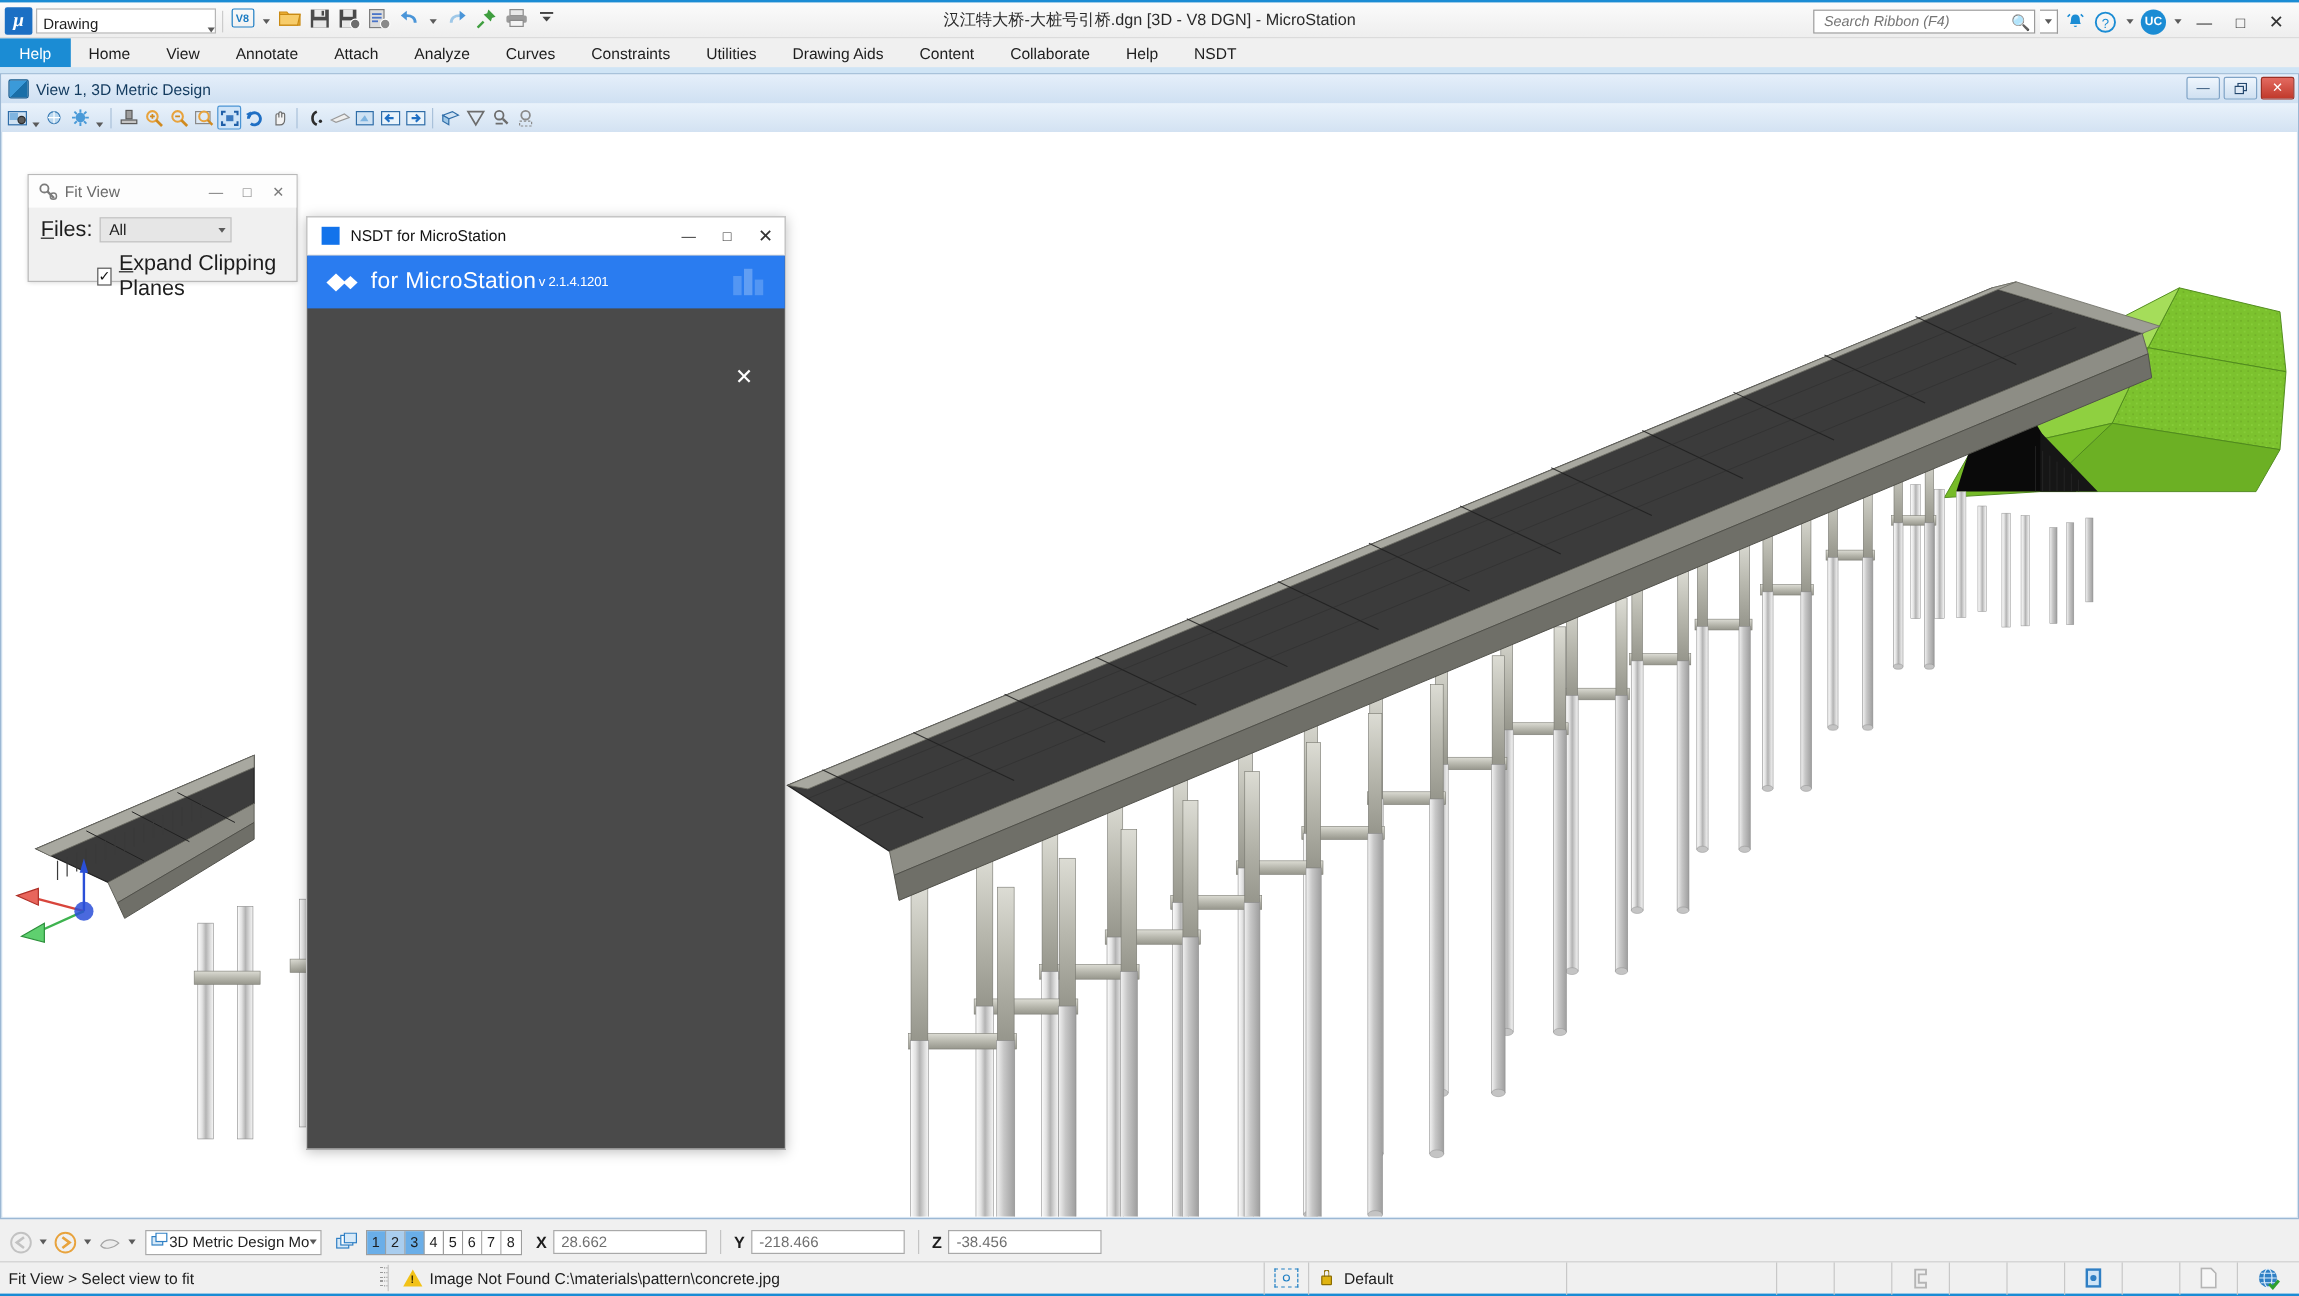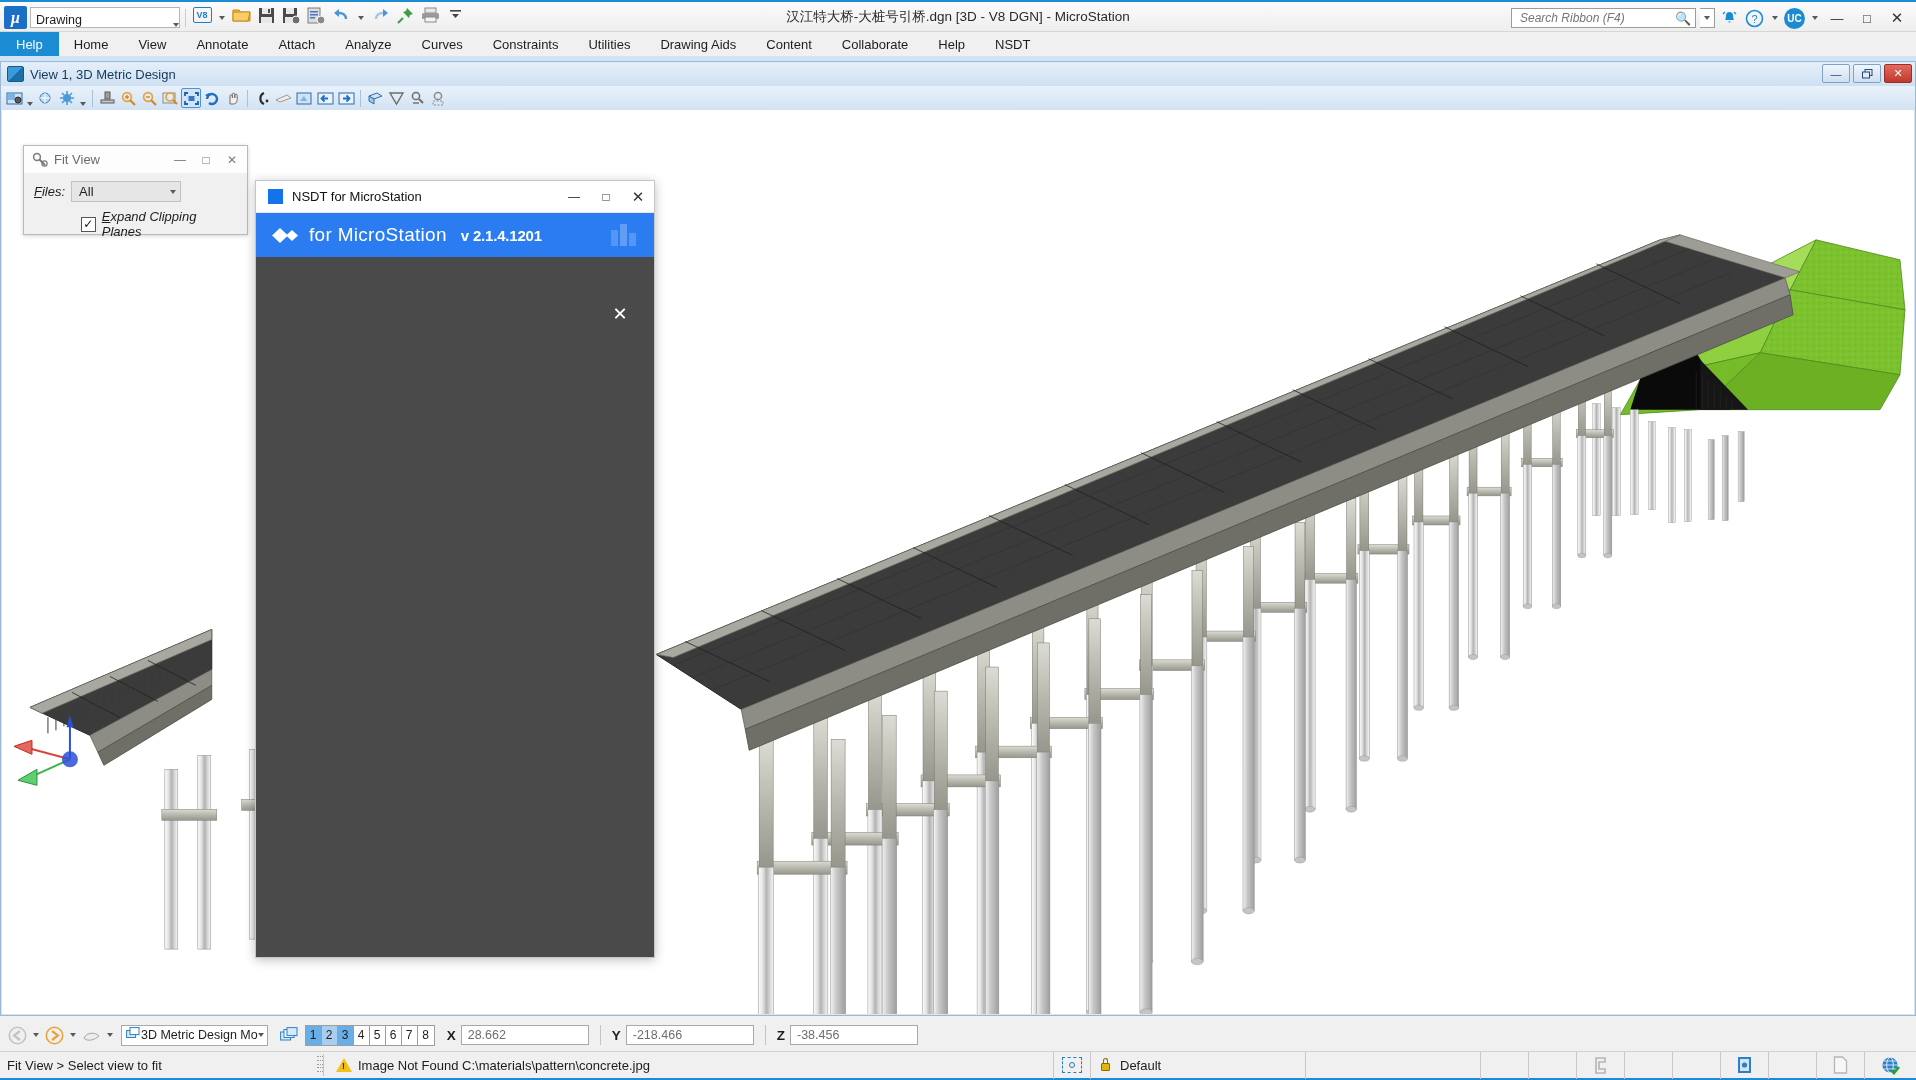--- a/index.html
+++ b/index.html
@@ -81,21 +81,21 @@
   .fitview{position:absolute;left:23px;top:145px;width:225px;height:90px;
     background:#f0f0f0;border:1px solid #b9b9b9;box-sizing:border-box;
     box-shadow:0 1px 4px rgba(0,0,0,.18);}
   .fv-title{height:27px;display:flex;align-items:center;padding:0 2px 0 8px;background:#fdfdfd;}
   .fv-ic{width:17px;height:15px;margin-right:5px;color:#5a5a5a;font-size:12px;}
   .fv-name{font-size:13px;color:#6b6b6b;flex:1;}
   .fv-b{width:26px;height:22px;display:flex;align-items:center;justify-content:center;
     color:#7b7b7b;font-size:12px;}
   .fv-body{padding:8px 10px 0 10px;}
   .fv-row{display:flex;align-items:center;gap:6px;}
-  .fv-lab{font-size:13px;font-style:italic;}
+  .fv-lab{font-size:18px;}
   .fv-lab u{text-decoration:underline;}
   .fv-sel{width:110px;height:21px;background:#e6e6e6;border:1px solid #c2c2c2;
     display:flex;align-items:center;padding:0 4px 0 7px;box-sizing:border-box;font-size:13px;}
   .fv-sel .fvv{flex:1;}
   .fv-row2{display:flex;align-items:center;gap:6px;margin-top:7px;padding-left:47px;}
   .cbx{width:15px;height:15px;border:1px solid #555;background:#fff;
     display:flex;align-items:center;justify-content:center;font-size:12px;color:#111;box-sizing:border-box;}
 
   
   .nsdt{position:absolute;left:255px;top:180px;width:400px;height:778px;
@@ -105,21 +105,21 @@
     border-bottom:1px solid #e8e8e8;box-sizing:border-box;}
   .nsdt-sq{width:15px;height:15px;background:#1273eb;margin-right:9px;}
   .nsdt-tt{font-size:13px;color:#111;flex:1;}
   .nw{width:32px;height:30px;display:flex;align-items:center;justify-content:center;
     color:#333;font-size:12px;}
   .nw.x{font-size:15px;}
   .nsdt-banner{height:44px;background:#2a7cf0;display:flex;align-items:center;padding:0 14px;
     position:relative;box-sizing:border-box;}
   .nsdt-logo{width:30px;height:25px;margin-right:9px;flex:none;}
   .nsdt-btxt{font-size:19px;color:#fff;font-weight:300;letter-spacing:.3px;}
-  .nsdt-ver{font-size:15px;color:#fff;font-weight:bold;margin-left:14px;letter-spacing:-.2px;}
+  .nsdt-ver{font-size:11px;color:#fff;font-weight:normal;margin-left:2px;letter-spacing:-.2px;}
   .nsdt-watermark{position:absolute;right:16px;top:8px;opacity:.35;}
   .nsdt-body{position:relative;height:calc(100% - 76px);}
   .nsdt-x{position:absolute;right:23px;top:46px;width:22px;height:22px;
     display:flex;align-items:center;justify-content:center;color:#fff;font-size:18px;font-weight:300;}
   .prog-wrap{position:absolute;left:20px;right:20px;top:395px;}
   .prog-label{font-size:14.5px;color:#ededed;font-weight:bold;margin-bottom:13px;
     display:flex;align-items:center;gap:3px;}
   .rocket{font-size:15px;}
   .prog-track{height:4px;background:#2566c9;width:100%;position:relative;}
   .prog-fill{position:absolute;left:0;top:0;height:4px;background:#7aaeee;}

